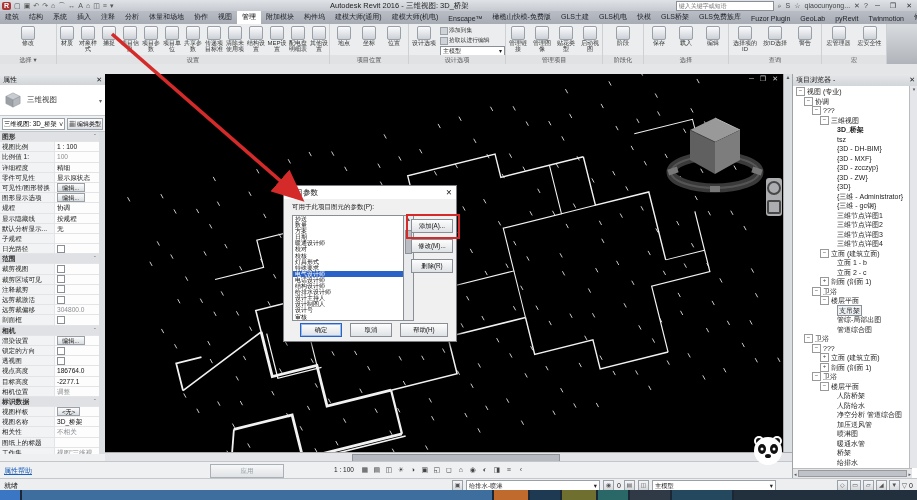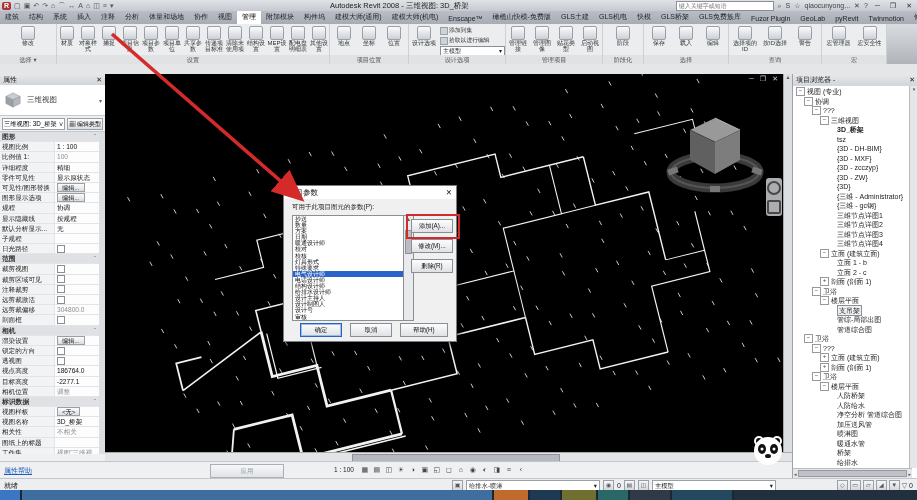--- a/index.html
+++ b/index.html
@@ -127,21 +127,21 @@
         <span class="qat-ico">↷</span>
         <span class="qat-ico">⌂</span>
         <span class="qat-ico">⌒</span>
         <span class="qat-ico">↔</span>
         <span class="qat-ico">A</span>
         <span class="qat-ico">⌂</span>
         <span class="qat-ico">◫</span>
         <span class="qat-ico">≡</span>
         <span class="qat-ico">▾</span>
       </div>
-    <div id="win-title">Autodesk Revit 2008 -    三维视图: 3D_桥架</div>
+    <div id="win-title">Autodesk Revit 2016 -    三维视图: 3D_桥架</div>
     <div id="tb-right">
       <input id="search-box" placeholder="键入关键字或短语" style="">
       <span class="tb-ico">⌕</span>
       <span class="tb-ico">S</span>
       <span class="tb-ico">☆</span>
       <span class="tb-ico">qiaocunyong...</span>
       <span class="tb-ico">✕</span>
       <span class="tb-ico">?</span>
       <span class="winbtn">─</span>
       <span class="winbtn">❐</span>

